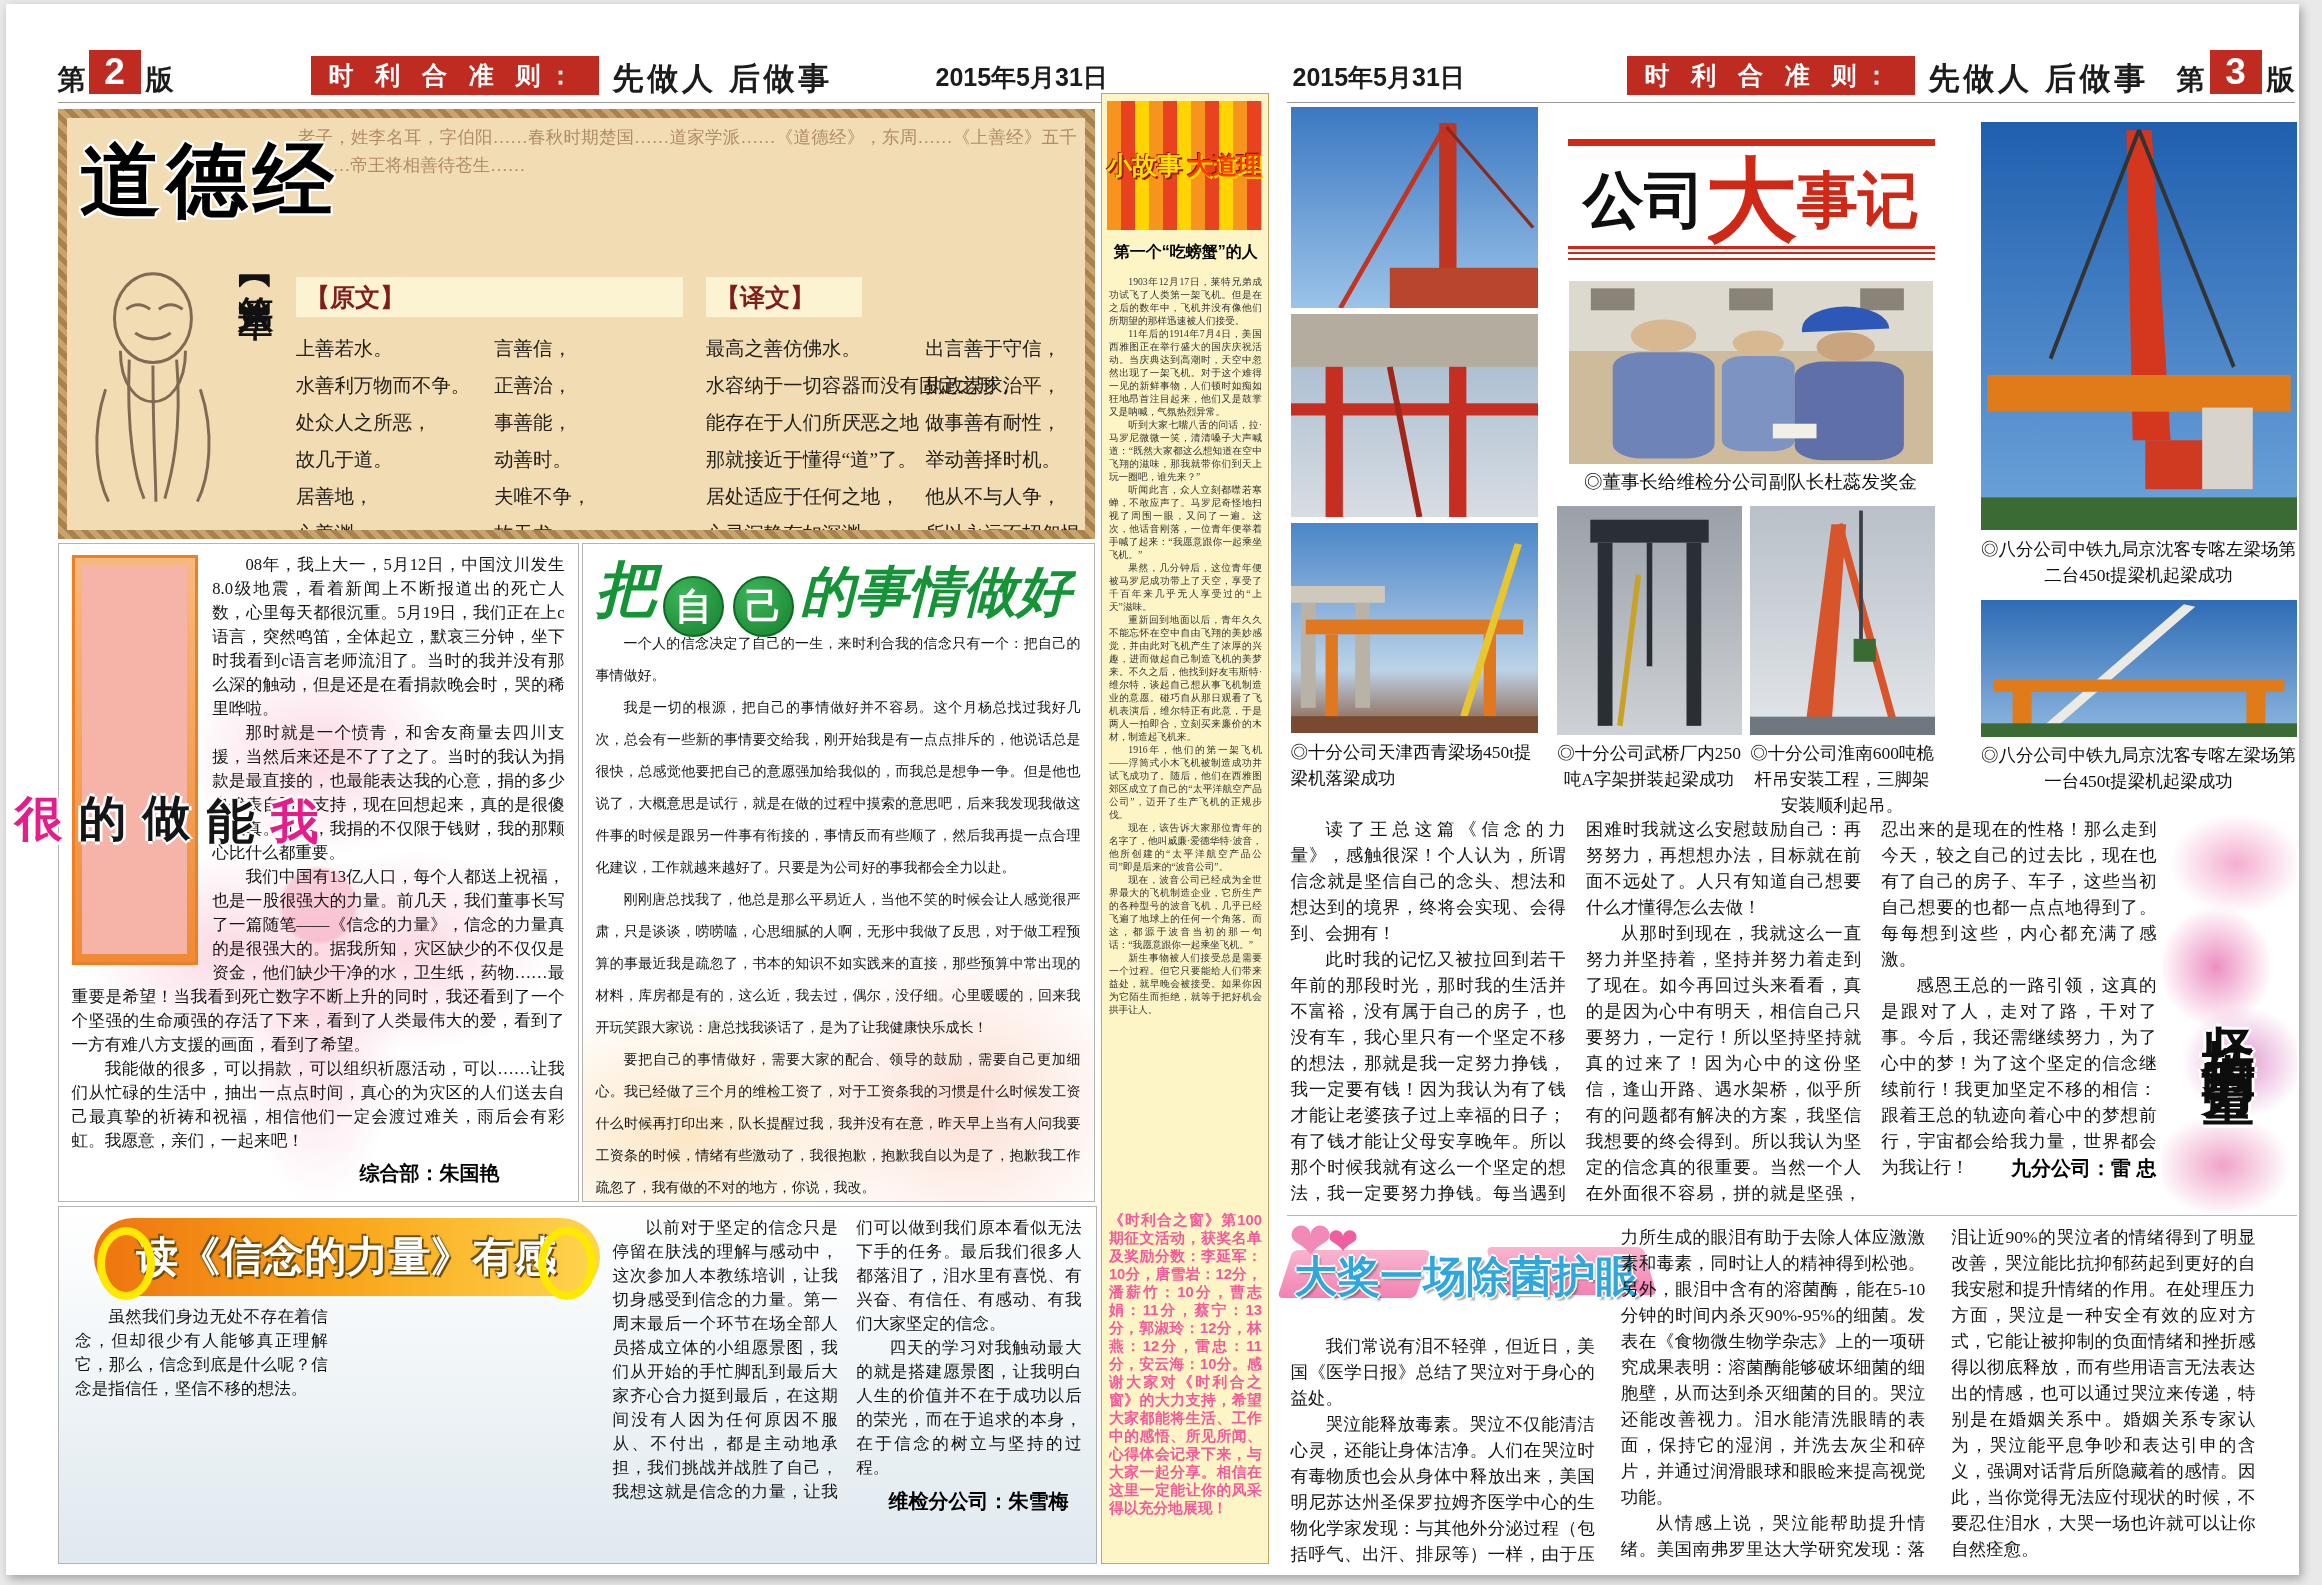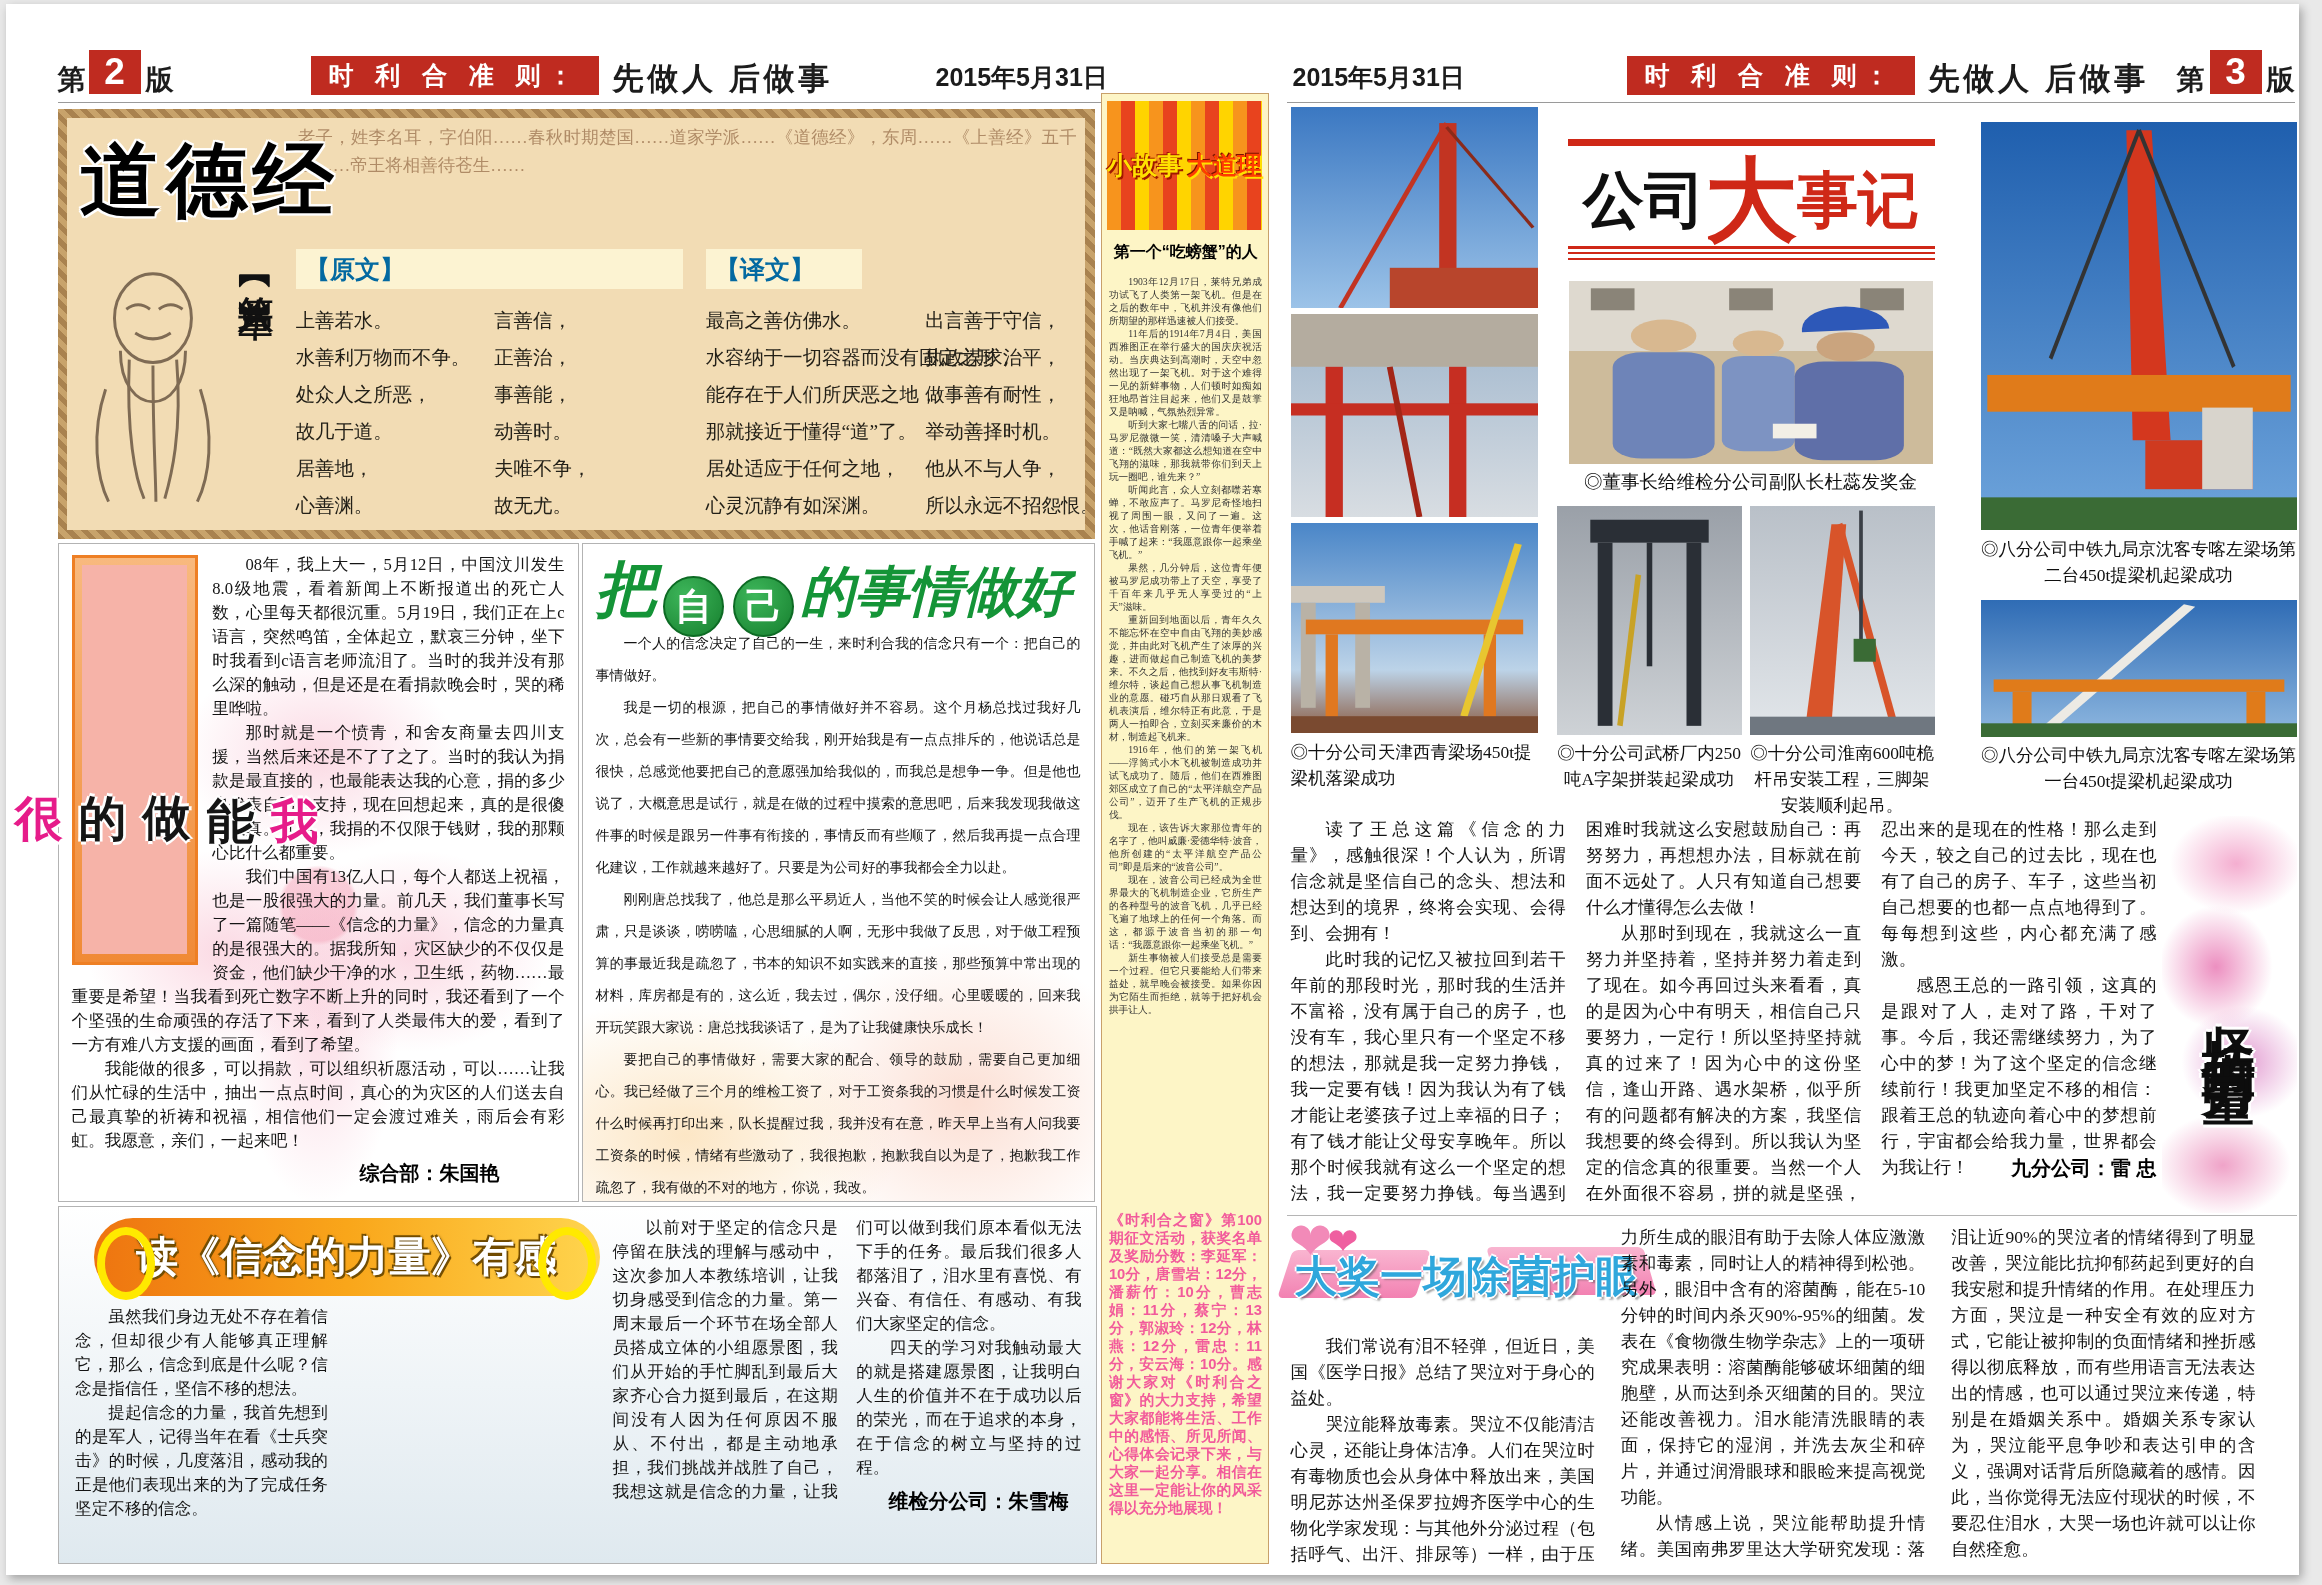--- a/index.html
+++ b/index.html
@@ -15,21 +15,21 @@
   .body-txt{font-size:16.6px;line-height:24px;text-align:justify;color:#141414;}
   .body-txt .para{text-indent:2em;margin:0;}
   .sig{font-family:"Liberation Sans",sans-serif;font-weight:bold;font-size:20px;text-align:right;margin-top:7.4px;color:#000;}
   .cap{font-size:17.5px;line-height:1.5;text-align:center;color:#101010;}
   .outline-w{text-shadow:-1.8px 0 #fff,1.8px 0 #fff,0 -1.8px #fff,0 1.8px #fff,-1.8px -1.8px #fff,1.8px 1.8px #fff,-1.8px 1.8px #fff,1.8px -1.8px #fff;}
   
   .ddj-frame{background:repeating-linear-gradient(45deg,#a9824f 0 5.5px,#c8a36b 5.5px 11px);}
   .ddj-inner{position:absolute;inset:9.2px;background:#f2dcb4;overflow:hidden;}
   .ddj-line{font-size:19.4px;line-height:37px;white-space:nowrap;color:#232018;}
   .ddj-label{background:#fcf3d2;font-family:"Liberation Sans",sans-serif;font-weight:bold;
-             font-size:25px;padding:3.7px 9.2px;color:#0369a1;}
+             font-size:25px;padding:3.7px 9.2px;color:#7f1d1d;margin-top:28px;}
   
   .ribbon{float:left;width:120px;height:404px;margin:1.8px 14.8px 5.5px 0;position:relative;
           background:linear-gradient(180deg,#f8b97e,#f08a36);border:3.7px solid #ee7f24;}
   .ribbon-in{position:absolute;inset:7.4px;background:#f6b3a8;display:flex;align-items:center;justify-content:center;}
   .vchars{writing-mode:vertical-rl;font-family:"Liberation Sans",sans-serif;font-weight:bold;
           font-size:48px;letter-spacing:11px;}
   .vchars div{text-shadow:-2.8px 0 #fff,2.8px 0 #fff,0 -2.8px #fff,0 2.8px #fff;}
   .pink{color:#e61c8a;} .ink{color:#151515;}
   
   .green-cal{color:#149437;font-weight:bold;font-style:italic;
@@ -215,21 +215,20 @@
   </div>
 
   <div class="abs box" style="left:52px;top:1202px;width:1037px;height:356px;background:linear-gradient(180deg,#ffffff,#dfe9ef);">
     <div class="abs xn-banner" style="left:35px;top:11px;width:506px;height:78px;">
       <div class="ring" style="left:3.7px;"></div>
       <div class="ring" style="right:3.7px;"></div>
       <div class="txt">读《信念的力量》有感</div>
     </div>
     <div class="abs body-txt cols" style="left:16.6px;top:98px;width:524px;height:245px;column-count:2;column-gap:18.5px;">
         <div class="para">虽然我们身边无处不存在着信念，但却很少有人能够真正理解它，那么，信念到底是什么呢？信念是指信任，坚信不移的想法。</div>
-        <div class="para">提起信念的力量，我首先想到的是军人，记得当年在看《士兵突击》的时候，几度落泪，感动我的正是他们表现出来的为了完成任务坚定不移的信念。</div>
       </div>
     <div class="abs" style="left:554px;top:9.2px;width:469px;height:338px;">
       <div class="body-txt cols" style="height:305px;column-count:2;column-gap:18.5px;">
           <div class="para">以前对于坚定的信念只是停留在肤浅的理解与感动中，这次参加人本教练培训，让我切身感受到信念的力量。第一周末最后一个环节在场全部人员搭成立体的小组愿景图，我们从开始的手忙脚乱到最后大家齐心合力挺到最后，在这期间没有人因为任何原因不服从、不付出，都是主动地承担，我们挑战并战胜了自己，我想这就是信念的力量，让我们可以做到我们原本看似无法下手的任务。最后我们很多人都落泪了，泪水里有喜悦、有兴奋、有信任、有感动、有我们大家坚定的信念。</div>
           <div class="para">四天的学习对我触动最大的就是搭建愿景图，让我明白人生的价值并不在于成功以后的荣光，而在于追求的本身，在于信念的树立与坚持的过程。</div>
         </div>
       <div class="sig" style="margin-top:-33px;padding-right:13px;">维检分公司：朱雪梅</div>
     </div>
   </div>
 

